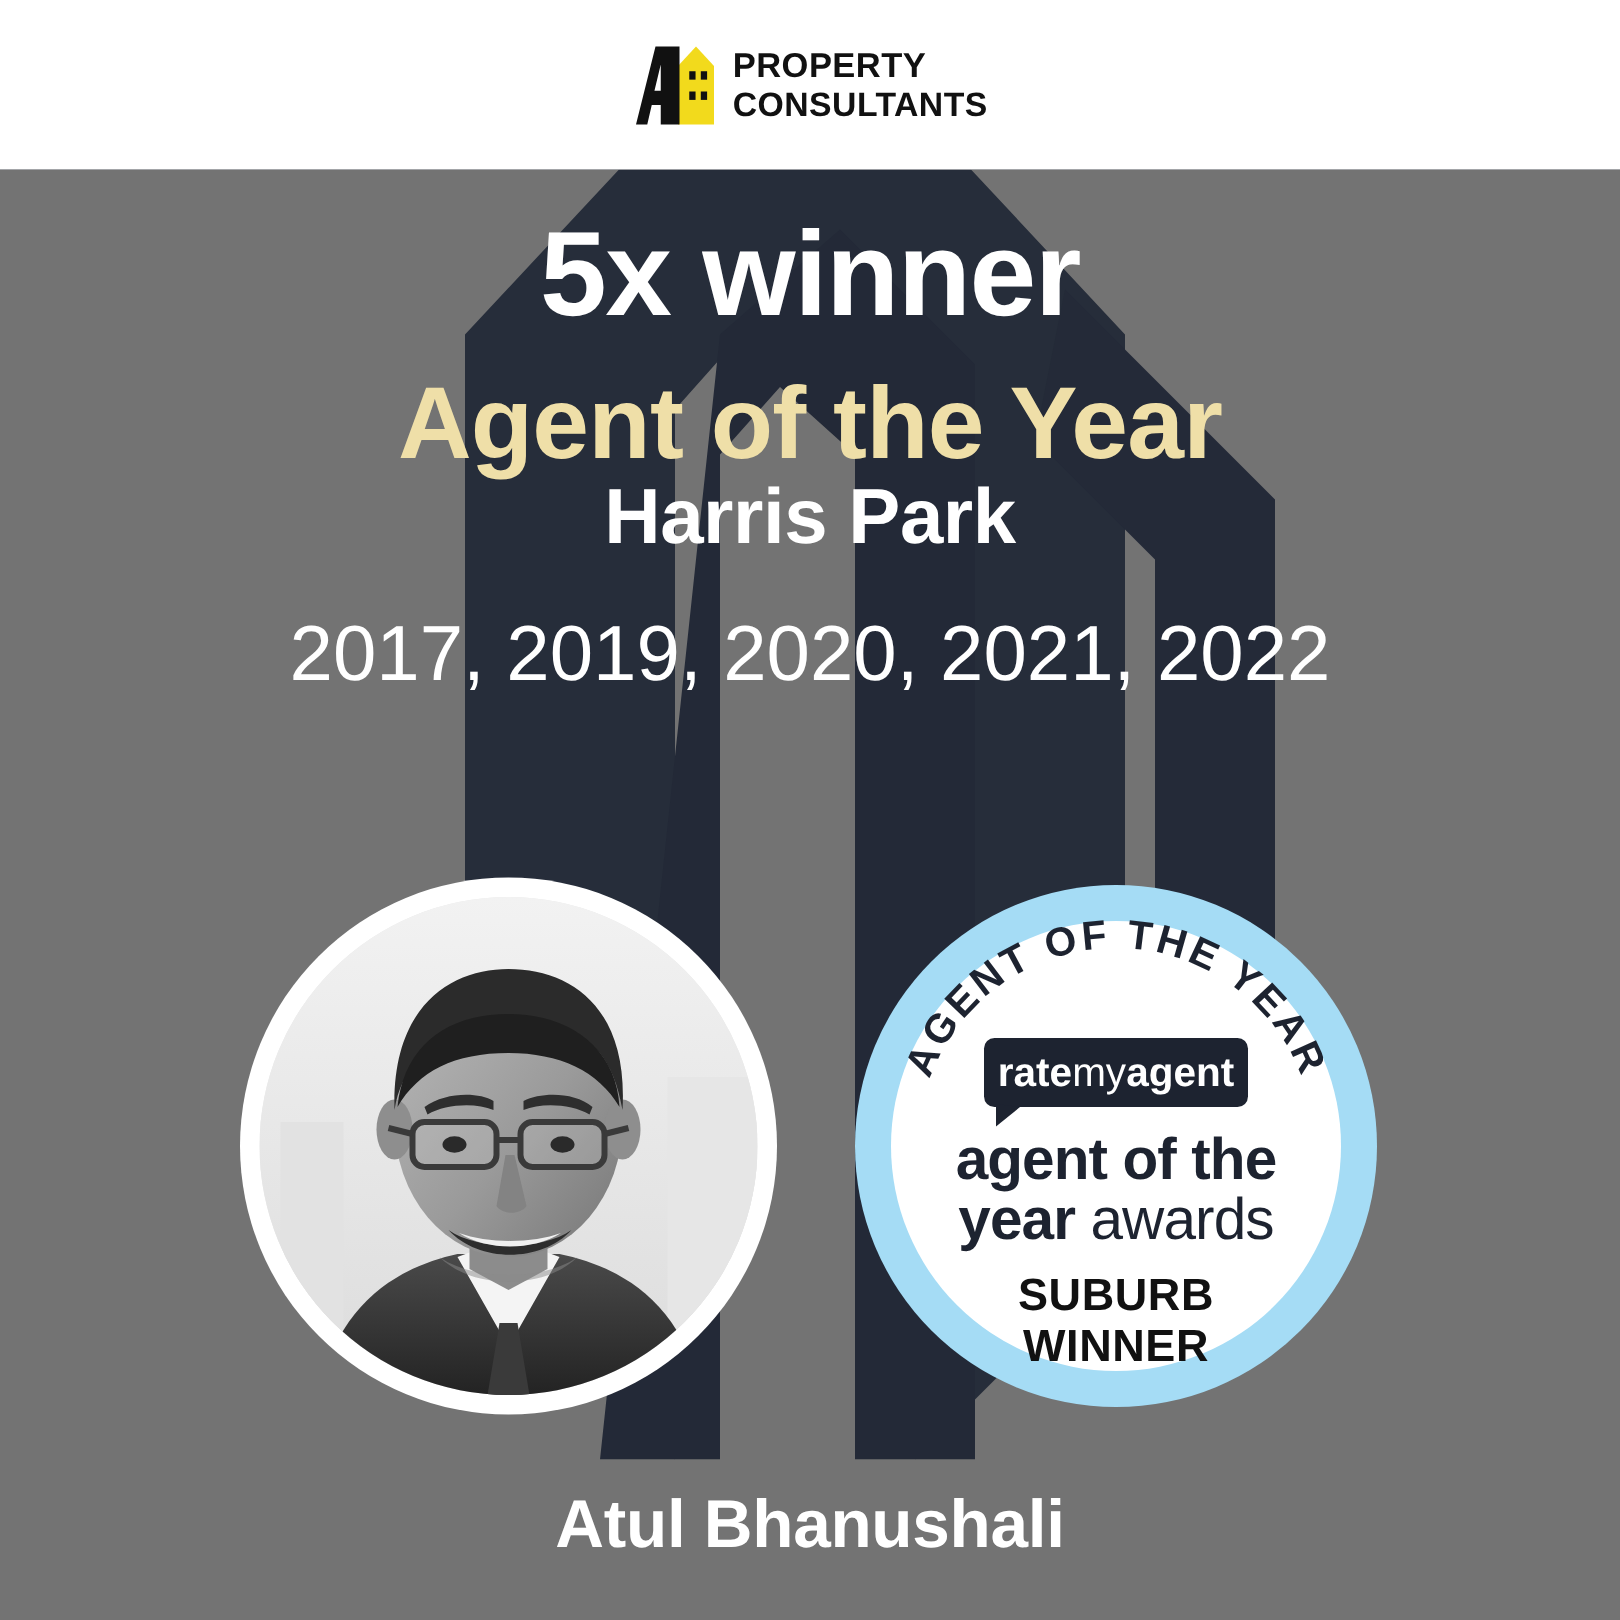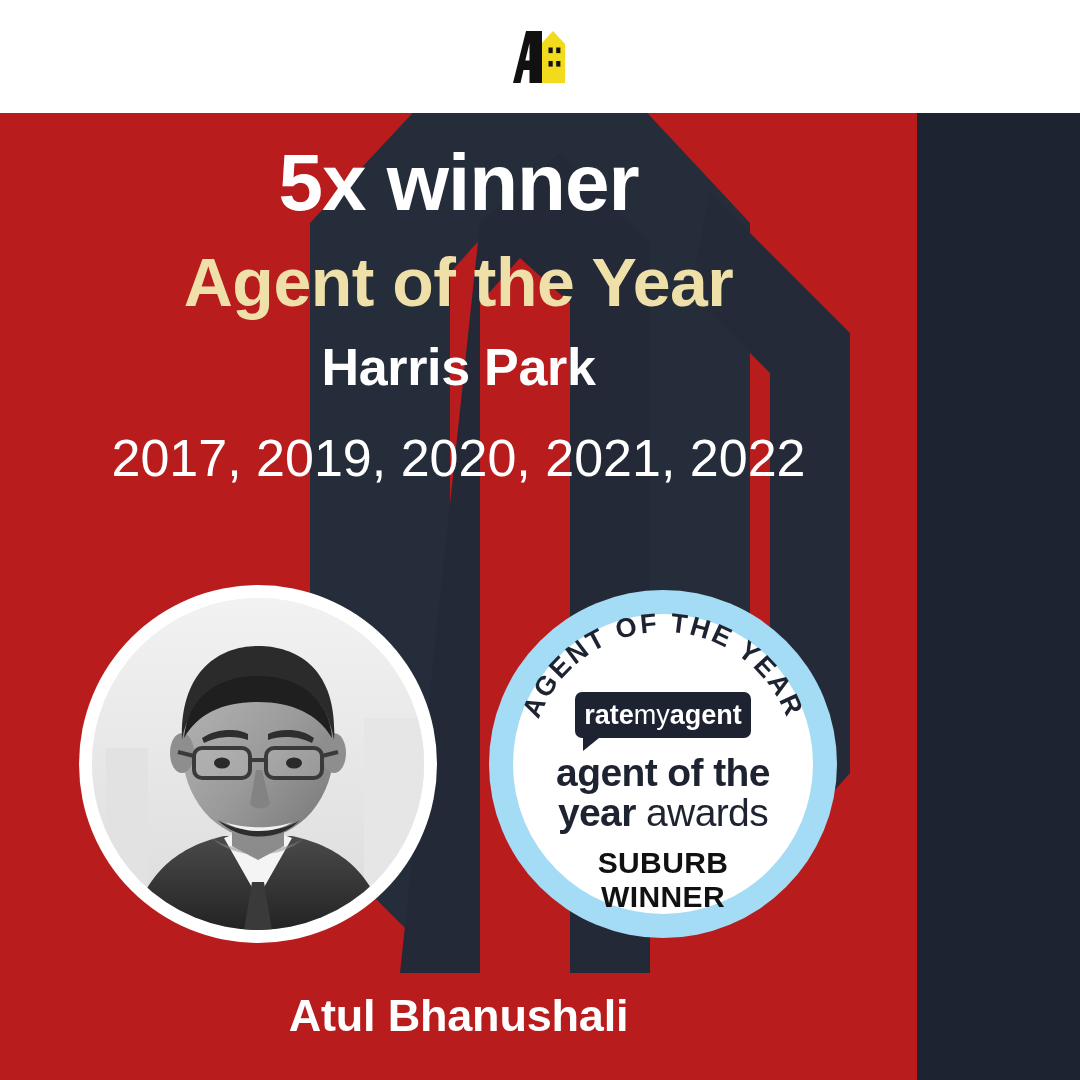--- a/index.html
+++ b/index.html
@@ -39,22 +39,22 @@
     color:#111111;
     font-size:23px;
     letter-spacing:0.3px;
   }
   .brand-line.two { font-size:22.5px; margin-top:4px; }
 
   
   .body-area {
     position:absolute;
     top:113px; left:0;
-    width:917px; height:967px;
-    background:#b91c1c;
+    width:1080px; height:967px;
+    background:#737373;
     overflow:hidden;
   }
 
   .watermark {
     position:absolute;
     top:-40px; left:150px;
     width:790px; height:900px;
     opacity:1;
     z-index:0;
     pointer-events:none;
@@ -81,21 +81,20 @@
   }
   .h-award {
     margin-top:22px;
     font-size:68px;
     font-weight:700;
     color:#efdfa8;
     letter-spacing:-0.5px;
     line-height:1.05;
   }
   .h-suburb {
-    margin-top:22px;
     font-size:52px;
     font-weight:700;
     color:#ffffff;
     letter-spacing:-0.3px;
     line-height:1.05;
   }
   .h-years {
     margin-top:36px;
     font-size:52px;
     font-weight:400;
@@ -166,20 +165,24 @@
         <path d="M30 53 L30 14 L42 1 L54 14 L54 53 Z" fill="#F2DA1C"></path>
 
         <rect x="37.5" y="17.5" width="4.2" height="5.6" fill="#111111"></rect>
         <rect x="45.2" y="17.5" width="4.2" height="5.6" fill="#111111"></rect>
         <rect x="37.5" y="31" width="4.2" height="5.6" fill="#111111"></rect>
         <rect x="45.2" y="31" width="4.2" height="5.6" fill="#111111"></rect>
 
         <rect x="28" y="1" width="3" height="52" fill="#111111"></rect>
       </svg>
 
+      <div class="brand-words">
+        <span class="brand-line">PROPERTY</span>
+        <span class="brand-line two">CONSULTANTS</span>
+      </div>
 
     </div>
   </div>
 
   <div class="body-area">
 
     <svg class="watermark" viewBox="0 0 790 900" preserveAspectRatio="none">
       <polygon points="300,0 460,0 600,150 600,760 460,900 460,200 380,110 300,200 300,900 160,760 160,150" fill="#262D3A"></polygon>
       <polygon points="330,150 410,80 500,170 500,900 420,900 420,230 370,185 330,230 330,900 250,900" fill="#232937"></polygon>
       <polygon points="560,120 700,260 700,700 620,790 620,300 540,220" fill="#242A38"></polygon>

